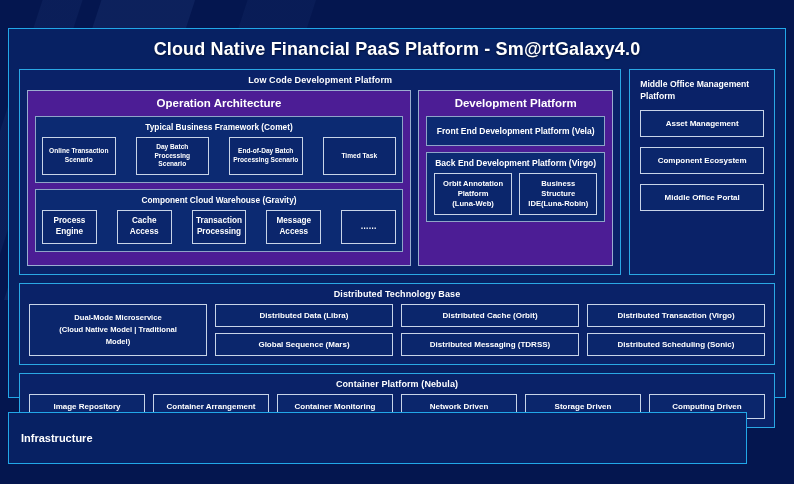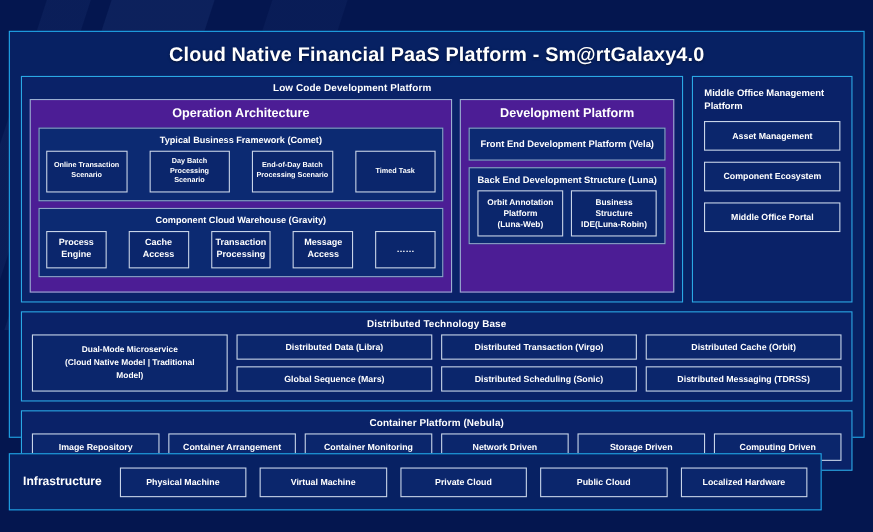--- a/index.html
+++ b/index.html
@@ -305,21 +305,21 @@
         </div>
 
         <div class="subpanel" id="development-platform">
           <div class="subpanel-title">Development Platform</div>
 
           <div class="dev-block">
             <div class="dev-block-title">Front End Development Platform (Vela)</div>
           </div>
 
           <div class="dev-block">
-            <div class="dev-block-title compact">Back End Development Structure (Luna)</div>
+            <div class="dev-block-title compact">Back End Development Platform (Virgo)</div>
             <div class="dev-sub-items">
               <div class="cell">Orbit Annotation
 Platform
 (Luna-Web)</div>
               <div class="cell">Business
 Structure
 IDE(Luna-Robin)</div>
             </div>
           </div>
         </div>
@@ -343,26 +343,26 @@
     <div class="dtb-body">
       <div class="dtb-left">Dual-Mode Microservice
 (Cloud Native Model | Traditional
 Model)</div>
       <div class="dtb-cols">
         <div class="dtb-col">
           <div class="dtb-cell">Distributed Data (Libra)</div>
           <div class="dtb-cell">Global Sequence (Mars)</div>
         </div>
         <div class="dtb-col">
+          <div class="dtb-cell">Distributed Cache (Orbit)</div>
+          <div class="dtb-cell">Distributed Messaging (TDRSS)</div>
+        </div>
+        <div class="dtb-col">
           <div class="dtb-cell">Distributed Transaction (Virgo)</div>
           <div class="dtb-cell">Distributed Scheduling (Sonic)</div>
-        </div>
-        <div class="dtb-col">
-          <div class="dtb-cell">Distributed Cache (Orbit)</div>
-          <div class="dtb-cell">Distributed Messaging (TDRSS)</div>
         </div>
       </div>
     </div>
   </div>
 
   <div class="panel" id="container-panel">
     <div class="panel-title">Container Platform (Nebula)</div>
     <div class="container-items">
       <div class="cp-cell">Image Repository</div>
       <div class="cp-cell">Container Arrangement</div>
@@ -370,20 +370,13 @@
       <div class="cp-cell">Network Driven</div>
       <div class="cp-cell">Storage Driven</div>
       <div class="cp-cell">Computing Driven</div>
     </div>
   </div>
 
 </div>
 
 <div class="frame" id="infra-frame">
   <div class="infra-label">Infrastructure</div>
-  <div class="infra-items">
-    <div class="infra-cell">Physical Machine</div>
-    <div class="infra-cell">Virtual Machine</div>
-    <div class="infra-cell">Private Cloud</div>
-    <div class="infra-cell">Public Cloud</div>
-    <div class="infra-cell">Localized Hardware</div>
-  </div>
 </div>
 
 </body></html>

